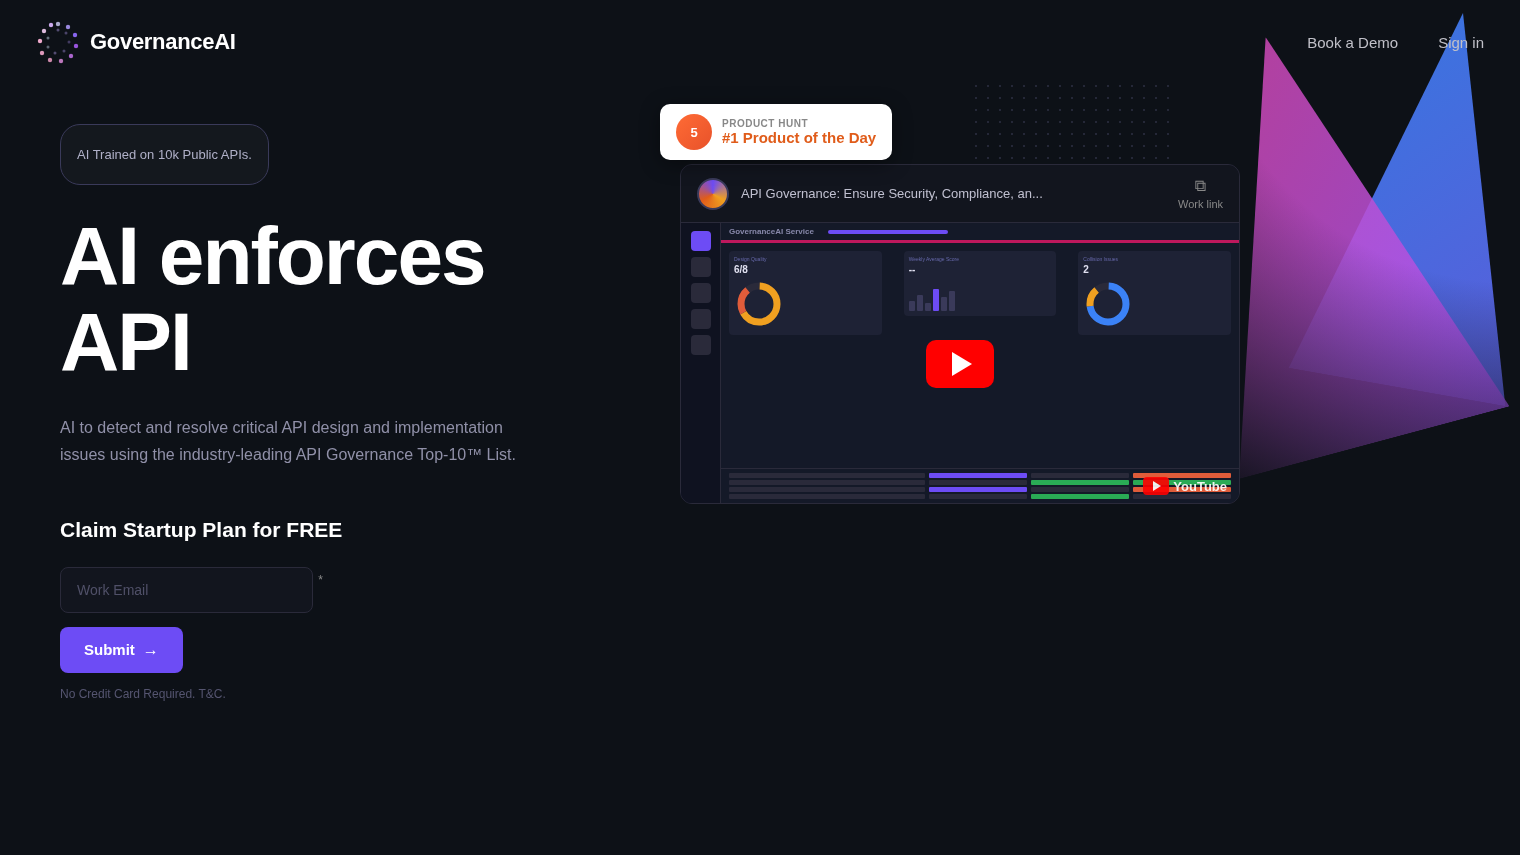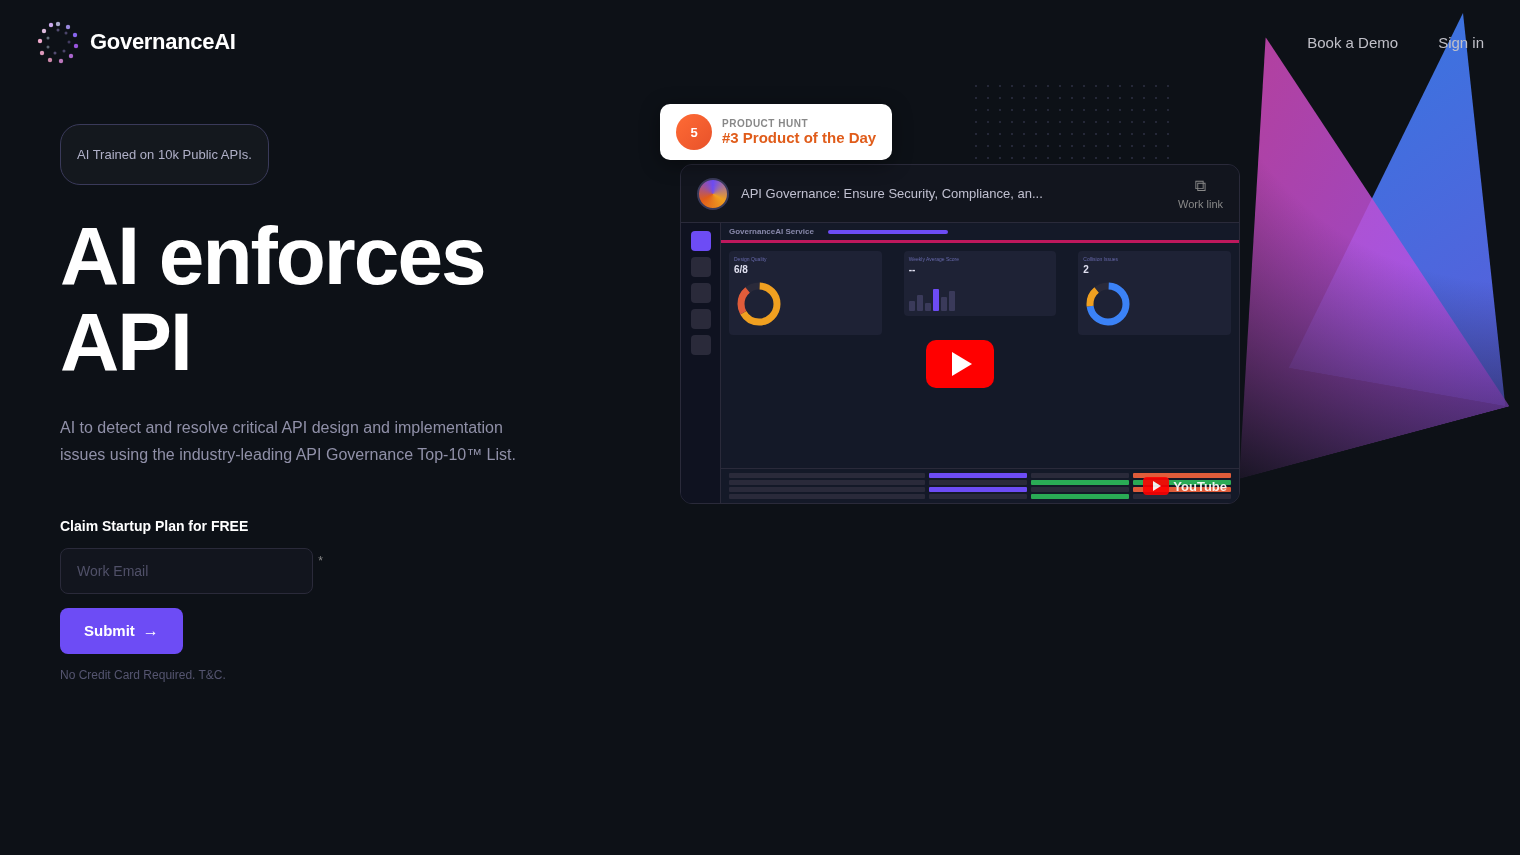--- a/index.html
+++ b/index.html
@@ -149,24 +149,24 @@
 
     .hero-subtitle {
       font-size: 16px;
       line-height: 1.65;
       color: #9090a8;
       max-width: 480px;
       margin-bottom: 50px;
     }
 
     .claim-label {
-      font-size: 14px;
+      font-size: 21px;
       font-weight: 700;
       color: #ffffff;
-      margin-bottom: 14px;
+      margin-bottom: 25px;
     }
 
     .email-input {
       width: 253px;
       padding: 14px 16px;
       background: #12151e;
       border: 1px solid #2a2a3a;
       border-radius: 8px;
       color: #c0c0d0;
       font-size: 14px;
@@ -575,21 +575,21 @@
   </div>
 
   <div class="right-panel">
 
     <div class="product-hunt-badge">
       <div class="ph-medal">
         <span class="ph-medal-num">5</span>
       </div>
       <div class="ph-text-block">
         <span class="ph-label">PRODUCT HUNT</span>
-        <span class="ph-rank">#3 Product of the Day</span>
+        <span class="ph-rank">#1 Product of the Day</span>
       </div>
     </div>
 
     <div class="video-container">
       <div class="video-header">
         <div class="video-avatar"></div>
         <span class="video-title-text">API Governance: Ensure Security, Compliance, an...</span>
         <div class="copy-link-btn">
           <span class="copy-icon">⧉</span>
           <span>Work link</span>

